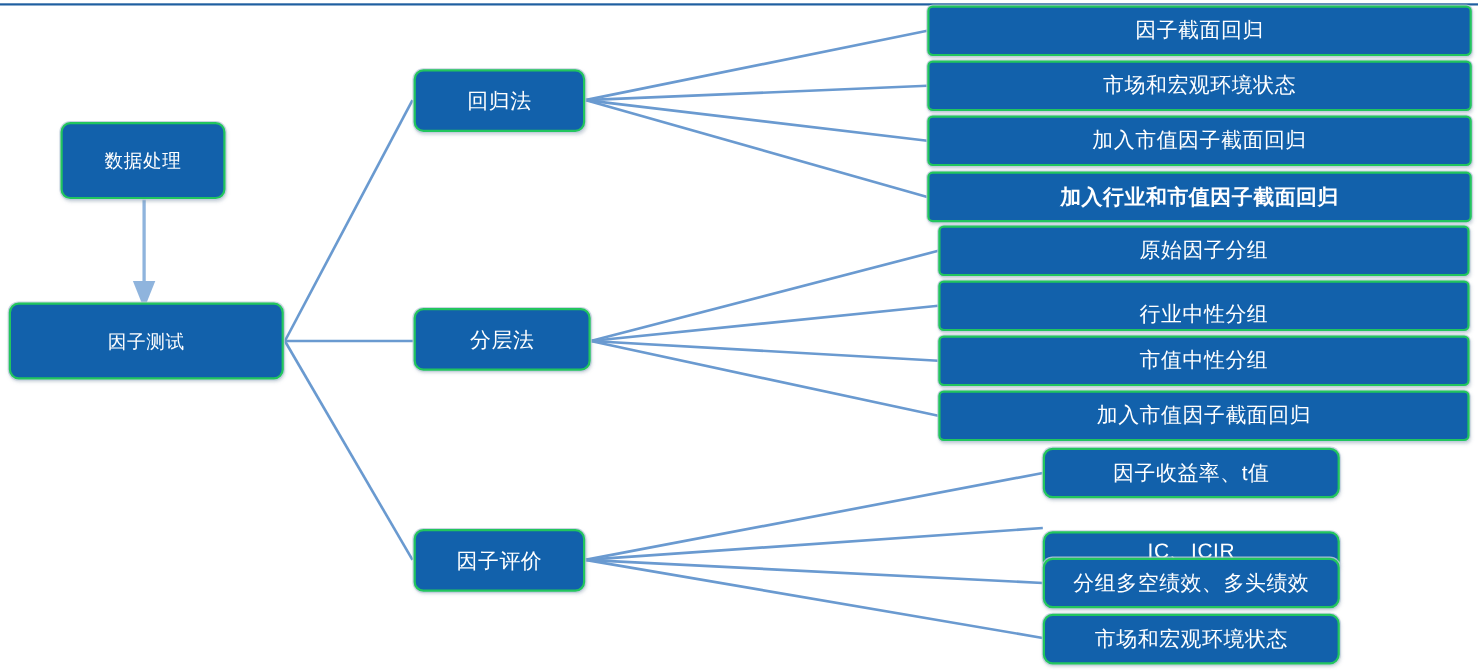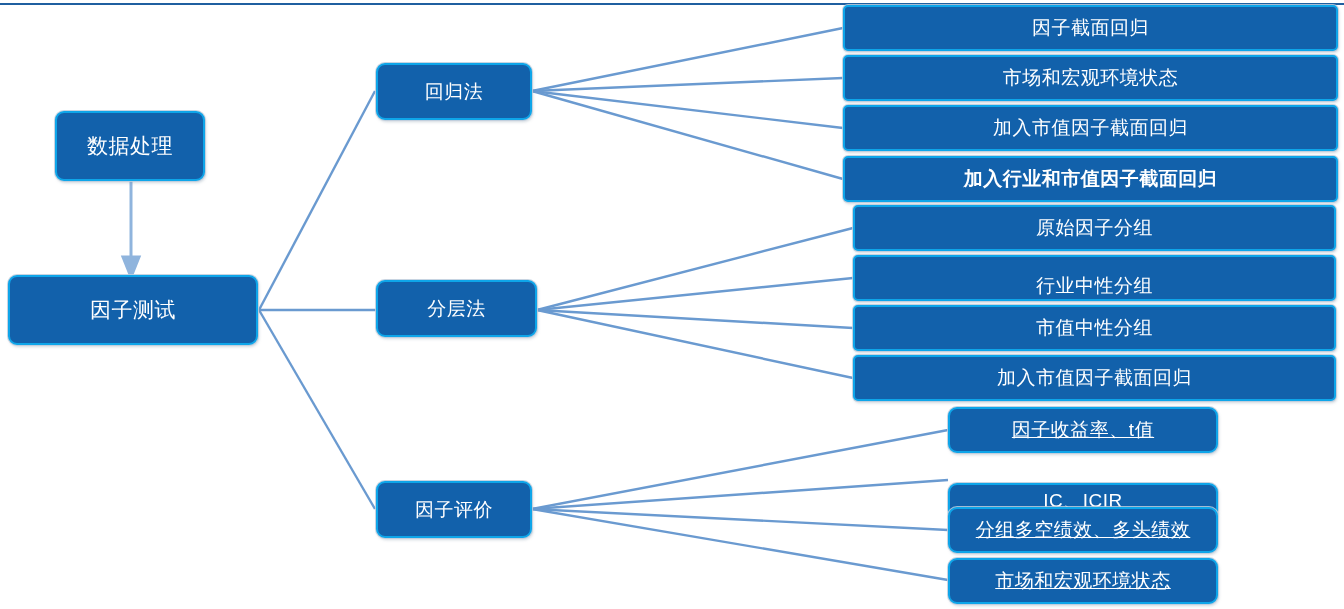--- a/index.html
+++ b/index.html
@@ -32,31 +32,31 @@
     pointer-events: none;
   }
   .node {
     position: absolute;
     background: #1261ab;
     color: #ffffff;
     display: flex;
     align-items: center;
     justify-content: center;
     box-sizing: border-box;
-    border: 2px solid #0ea5e9;
+    border: 2px solid #22c55e;
     box-shadow: 0 0 0 1px rgba(190,205,220,0.85), 1px 2px 3px rgba(120,140,160,0.35);
     text-align: center;
     letter-spacing: 0.5px;
     white-space: nowrap;
     user-select: none;
   }
-  .node.lvl1 { border-radius: 9px; font-size: 21px; }
+  .node.lvl1 { border-radius: 9px; font-size: 17px; }
   .node.lvl2 { border-radius: 9px; font-size: 19px; }
   .node.leaf { border-radius: 5px; font-size: 19px; }
-  .node.leaf.r3 { border-radius: 9px; text-decoration: underline; }
+  .node.leaf.r3 { border-radius: 9px; }
 </style>
 </head>
 <body>
 
 <div id="canvas">
 
   <div id="top-rule"></div>
 
   <svg id="edges" viewBox="0 0 1344 609" width="1344" height="609" xmlns="http://www.w3.org/2000/svg">
     <defs>

